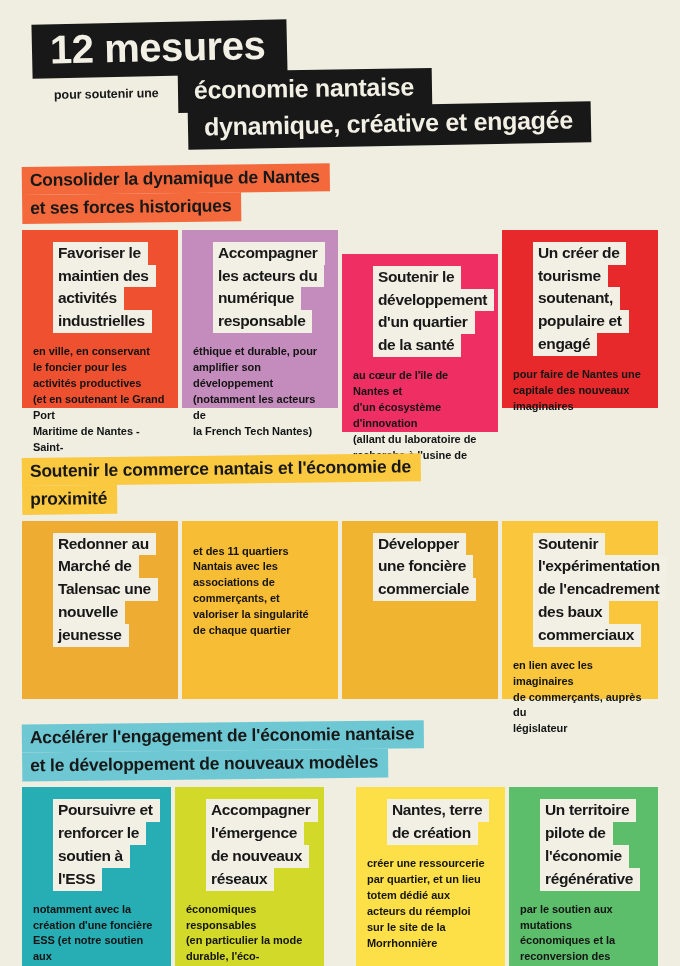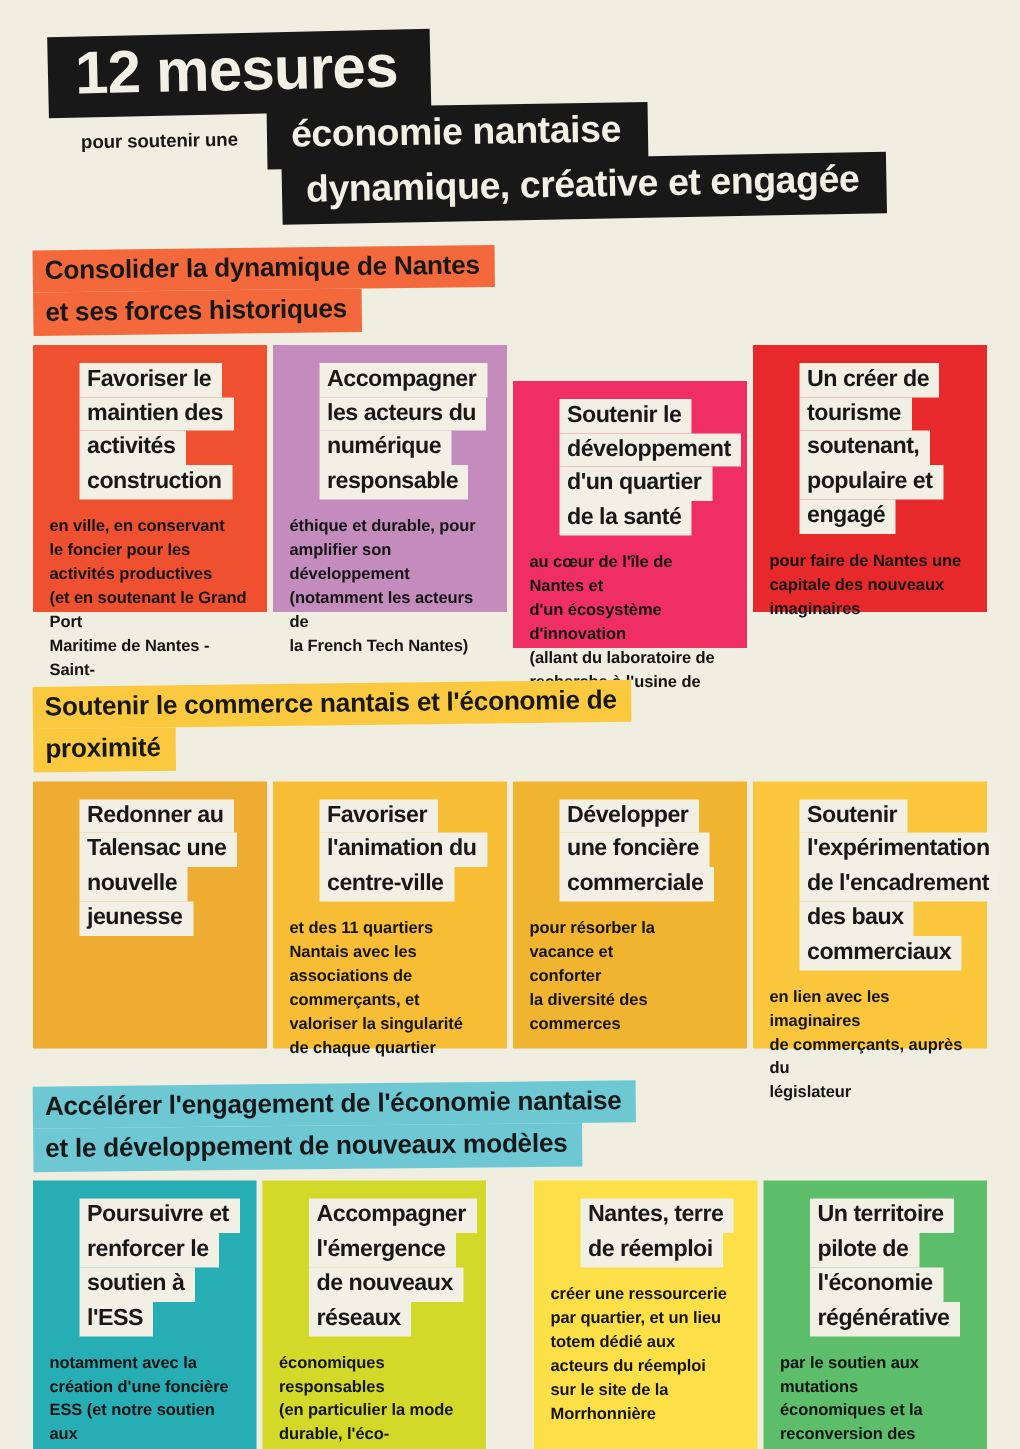--- a/index.html
+++ b/index.html
@@ -177,21 +177,21 @@
             <div style="line-height: 0;"><span class="sec-line">Consolider la dynamique de Nantes</span></div>
             <div style="line-height: 0;"><span class="sec-line">et ses forces historiques</span></div>
           </div>
         </div>
         <div class="row row-1">
           <div class="card" style="background: rgb(239, 81, 48);">
             <div class="card-title">
               <span class="tl-row"><span class="tl">Favoriser le</span></span>
               <span class="tl-row"><span class="tl">maintien des</span></span>
               <span class="tl-row"><span class="tl">activités</span></span>
-              <span class="tl-row"><span class="tl">construction</span></span>
+              <span class="tl-row"><span class="tl">industrielles</span></span>
             </div>
             <div class="card-body">en ville, en conservant
 le foncier pour les
 activités productives
 (et en soutenant le Grand Port
 Maritime de Nantes - Saint-
 Nazaire)</div>
           </div>
           <div class="card" style="background: rgb(196, 139, 189);">
             <div class="card-title">
@@ -237,49 +237,40 @@
         <div class="sec-head">
           <div class="sec-wrap">
             <div style="line-height: 0;"><span class="sec-line">Soutenir le commerce nantais et l'économie de</span></div>
             <div style="line-height: 0;"><span class="sec-line">proximité</span></div>
           </div>
         </div>
         <div class="row row-2">
           <div class="card" style="background: rgb(238, 172, 50);">
             <div class="card-title">
               <span class="tl-row"><span class="tl">Redonner au</span></span>
+              <span class="tl-row"><span class="tl">Marché de</span></span>
               <span class="tl-row"><span class="tl">Talensac une</span></span>
               <span class="tl-row"><span class="tl">nouvelle</span></span>
               <span class="tl-row"><span class="tl">jeunesse</span></span>
             </div>
           </div>
           <div class="card" style="background: rgb(247, 189, 53);">
-            <div class="card-title">
-              <span class="tl-row"><span class="tl">Favoriser</span></span>
-              <span class="tl-row"><span class="tl">l'animation du</span></span>
-              <span class="tl-row"><span class="tl">centre-ville</span></span>
-            </div>
             <div class="card-body">et des 11 quartiers
 Nantais avec les
 associations de
 commerçants, et
 valoriser la singularité
 de chaque quartier</div>
           </div>
           <div class="card" style="background: rgb(240, 180, 49);">
             <div class="card-title">
               <span class="tl-row"><span class="tl">Développer</span></span>
               <span class="tl-row"><span class="tl">une foncière</span></span>
               <span class="tl-row"><span class="tl">commerciale</span></span>
             </div>
-            <div class="card-body">pour résorber la
-vacance et
-conforter
-la diversité des
-commerces</div>
           </div>
           <div class="card" style="background: rgb(249, 198, 60);">
             <div class="card-title">
               <span class="tl-row"><span class="tl">Soutenir</span></span>
               <span class="tl-row"><span class="tl">l'expérimentation</span></span>
               <span class="tl-row"><span class="tl">de l'encadrement</span></span>
               <span class="tl-row"><span class="tl">des baux</span></span>
               <span class="tl-row"><span class="tl">commerciaux</span></span>
             </div>
             <div class="card-body">en lien avec les imaginaires
@@ -321,21 +312,21 @@
 (en particulier la mode
 durable, l'éco-
 construction,
 l'alimentation, le transport
 vélique dans le maritime,
 etc...)</div>
           </div>
           <div class="card" style="background: #fde047; margin-left: 28px;">
             <div class="card-title">
               <span class="tl-row"><span class="tl">Nantes, terre</span></span>
-              <span class="tl-row"><span class="tl">de réemploi</span></span>
+              <span class="tl-row"><span class="tl">de création</span></span>
             </div>
             <div class="card-body">créer une ressourcerie
 par quartier, et un lieu
 totem dédié aux
 acteurs du réemploi
 sur le site de la
 Morrhonnière</div>
           </div>
           <div class="card" style="background: rgb(92, 189, 107);">
             <div class="card-title">

